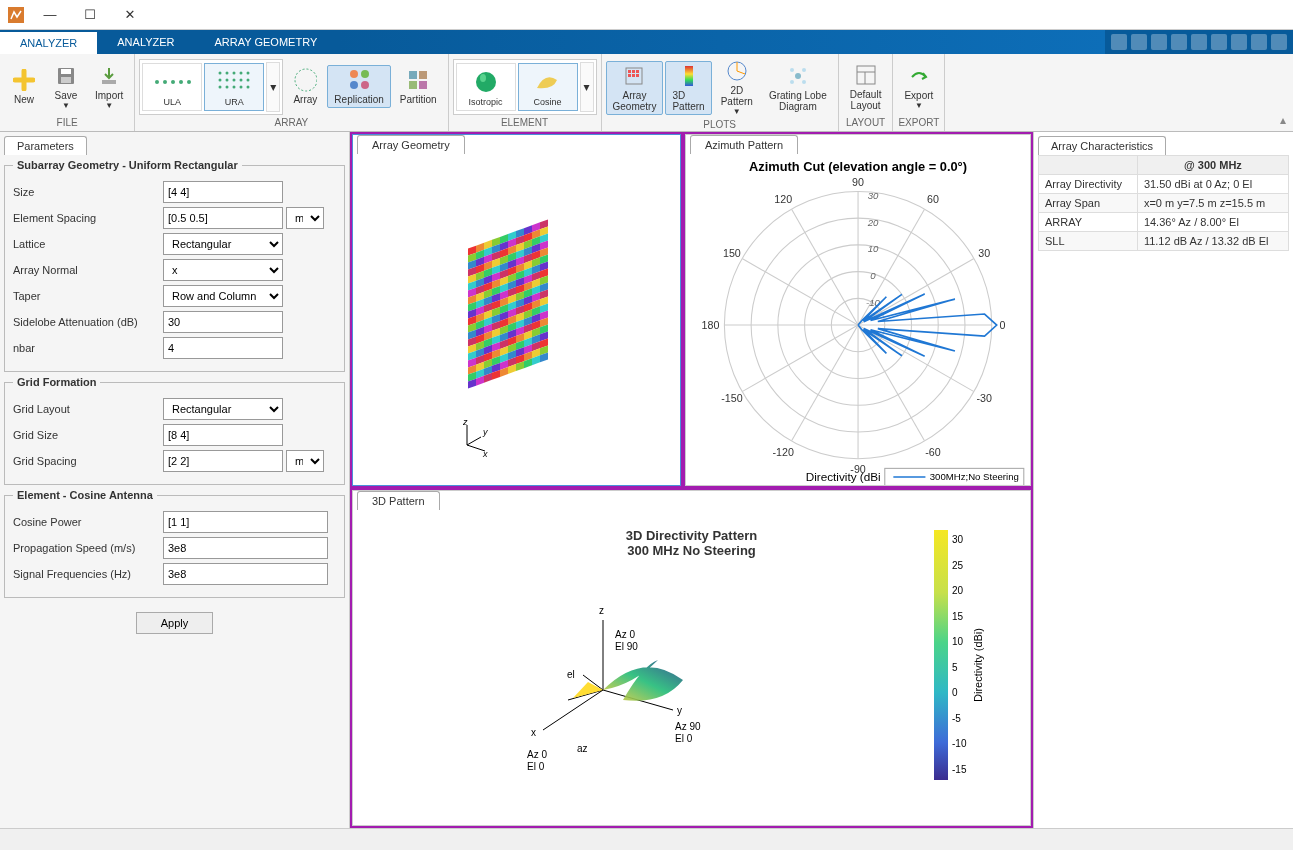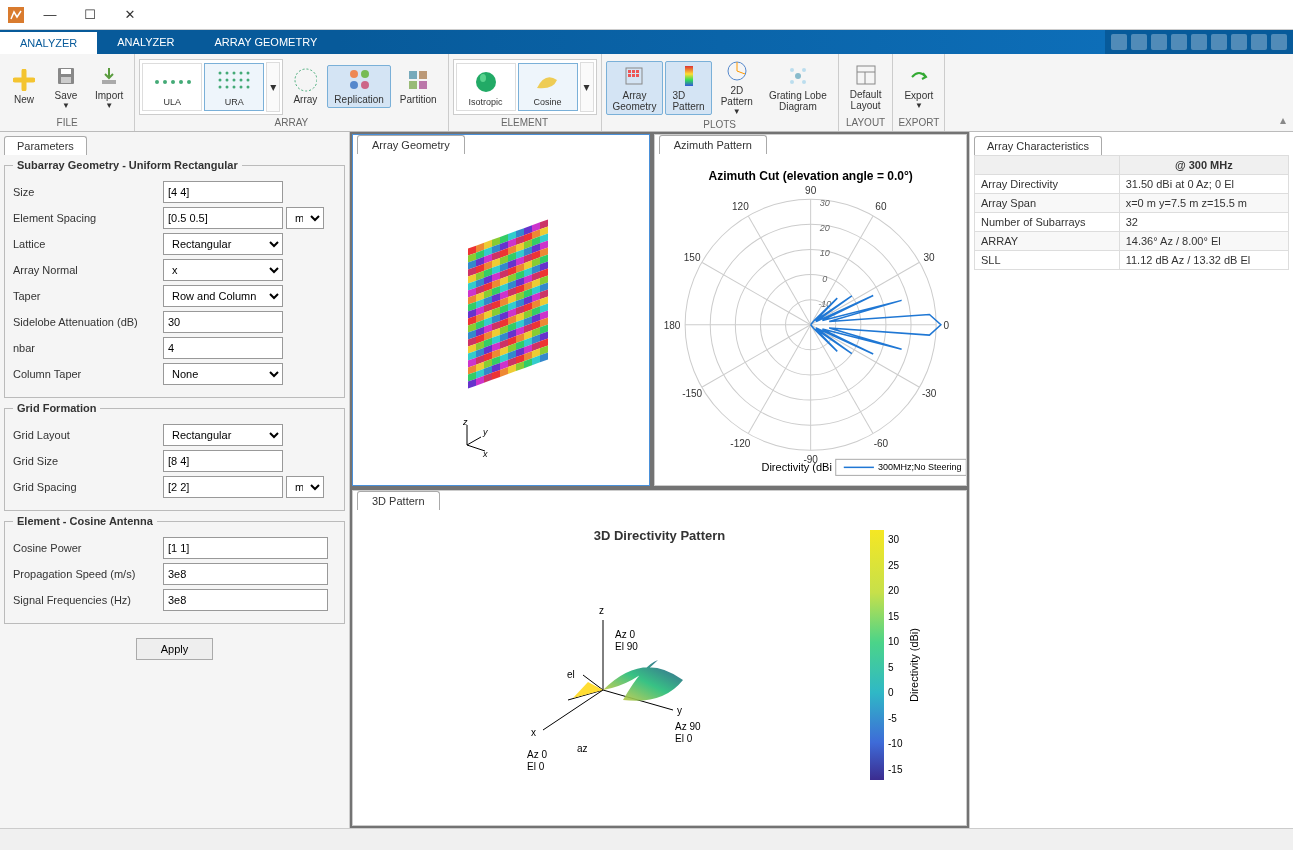--- a/index.html
+++ b/index.html
@@ -21,40 +21,40 @@
 .tool-btn { display: flex; flex-direction: column; align-items: center; justify-content: center; padding: 2px 6px; cursor: pointer; border: 1px solid transparent; border-radius: 2px; min-width: 40px; }
 .tool-btn.selected { background: #d4e4f4; border-color: #7ab0d8; }
 .tool-btn .ico { width: 24px; height: 24px; display: flex; align-items: center; justify-content: center; }
 .tool-btn .txt { font-size: 10px; margin-top: 2px; white-space: nowrap; }
 .gallery { display: flex; gap: 2px; align-items: center; background: #fff; border: 1px solid #ccc; padding: 2px; }
 .gallery-item { width: 60px; height: 48px; border: 1px solid #ddd; display: flex; flex-direction: column; align-items: center; justify-content: center; cursor: pointer; }
 .gallery-item.selected { background: #eef5fb; border-color: #7ab0d8; }
 .gallery-item .gi-ico { height: 30px; width: 100%; display: flex; align-items: center; justify-content: center; }
 .gallery-item .gi-txt { font-size: 9px; }
 .drop-arrow { width: 14px; display: flex; align-items: center; justify-content: center; cursor: pointer; border: 1px solid #ddd; background: #fafafa; height: 50px; }
-.main { flex: 1; display: flex; background: #737373; overflow: hidden; }
+.main { flex: 1; display: flex; background: #a21caf; overflow: hidden; }
 .panel-left { width: 350px; border-right: 1px solid #ccc; background: #f5f5f5; padding: 4px; display: flex; flex-direction: column; gap: 4px; overflow-y: auto; }
 .tab-header { display: flex; }
 .tab-header .ptab { background: #fff; border: 1px solid #aaa; border-bottom: none; border-radius: 3px 3px 0 0; padding: 3px 12px; font-size: 11px; }
 .fieldset { border: 1px solid #bbb; background: #f5f5f5; padding: 6px 8px 8px; }
 .fieldset legend { font-size: 11px; font-weight: bold; color: #333; padding: 0 4px; }
 .form-row { display: flex; align-items: center; margin: 4px 0; }
 .form-row label { width: 150px; font-size: 11px; }
 .form-row input, .form-row select { font-size: 11px; padding: 2px 4px; border: 1px solid #999; background: #fff; height: 22px; }
 .form-row .val { width: 120px; }
 .form-row .unit { width: 38px; margin-left: 3px; }
 .form-row .wide { width: 165px; }
 .apply-btn { display: block; margin: 10px auto; padding: 4px 24px; background: #eee; border: 1px solid #aaa; cursor: pointer; font-size: 11px; }
 .panel-center { flex: 1; display: flex; flex-direction: column; }
 .viz-row { flex: 1; display: flex; overflow: hidden; }
 .viz-panel { flex: 1; border: 1px solid #ccc; margin: 2px; display: flex; flex-direction: column; background: #fff; }
 .viz-panel.active { border: 1px solid #4a90d9; }
 .viz-panel .vp-tab { align-self: flex-start; padding: 3px 14px; border: 1px solid #aaa; border-bottom: none; border-radius: 3px 3px 0 0; background: #fff; font-size: 11px; margin-left: 4px; }
 .viz-panel .vp-body { flex: 1; position: relative; overflow: hidden; }
-.panel-right { width: 324px; border-left: 1px solid #ccc; background: #fff; padding: 4px; }
+.panel-right { width: 260px; border-left: 1px solid #ccc; background: #fff; padding: 4px; }
 .char-table { width: 100%; border-collapse: collapse; font-size: 11px; }
 .char-table th, .char-table td { border: 1px solid #ddd; padding: 3px 6px; text-align: left; }
 .char-table th { background: #f0f0f0; text-align: center; }
 .char-table tr:nth-child(even) td { background: #f8f8f8; }
 .statusbar { height: 22px; background: #f0f0f0; border-top: 1px solid #ccc; }
 .polar-chart { position: absolute; top: 0; left: 0; width: 100%; height: 100%; }
 .geom-block { width: 80px; height: 140px; position: absolute; top: 80px; left: 115px; transform: skewY(-20deg); }
 .geom-row { height: 7px; display: flex; }
 .geom-cell { flex: 1; }
 </style>
@@ -347,24 +347,20 @@
           <label>Taper</label>
           <select class="val"><option>Row and Column</option></select>
         </div>
       <div class="form-row">
           <label>Sidelobe Attenuation (dB)</label>
           <input class="val" value="30" style="">
         </div>
       <div class="form-row">
           <label>nbar</label>
           <input class="val" value="4" style="">
-        </div>
-      <div class="form-row">
-          <label>Column Taper</label>
-          <select class="val"><option>None</option></select>
         </div>
     </fieldset>
     <fieldset class="fieldset">
       <legend>Grid Formation</legend>
       <div class="form-row">
           <label>Grid Layout</label>
           <select class="val"><option>Rectangular</option></select>
         </div>
       <div class="form-row">
           <label>Grid Size</label>
@@ -702,20 +698,21 @@
           </svg>
         </div>
       </div>
     </div>
     <div class="viz-row">
       <div class="viz-panel">
         <div class="vp-tab">3D Pattern</div>
         <div class="vp-body">
           <div style="text-align:center;font-weight:bold;font-size:13px;margin-top:18px">
             <div>3D Directivity Pattern</div>
+              <div>300 MHz No Steering</div>
           </div>
           <svg style="position:absolute;left:150px;top:80px" width="220" height="180">
             <g transform="translate(100,100)">
               <line x1="0" y1="0" x2="0" y2="-70" stroke="#000"></line>
                 <text x="-4" y="-76" font-size="10">z</text>
               <line x1="0" y1="0" x2="70" y2="20" stroke="#000"></line>
                 <text x="74" y="24" font-size="10">y</text>
               <line x1="0" y1="0" x2="-60" y2="40" stroke="#000"></line>
                 <text x="-72" y="46" font-size="10">x</text>
               <line x1="0" y1="0" x2="-35" y2="10" stroke="#000"></line>
@@ -784,24 +781,20 @@
       <tbody id="char-body">
           <tr>
             <td>Array Directivity</td>
             <td>31.50 dBi at 0 Az; 0 El</td>
           </tr>
           <tr>
             <td>Array Span</td>
             <td>x=0 m y=7.5 m z=15.5 m</td>
           </tr>
           <tr>
-            <td>Number of Subarrays</td>
-            <td>32</td>
-          </tr>
-          <tr>
             <td>ARRAY</td>
             <td>14.36° Az / 8.00° El</td>
           </tr>
           <tr>
             <td>SLL</td>
             <td>11.12 dB Az / 13.32 dB El</td>
           </tr>
         </tbody>
     </table>
   </div>

